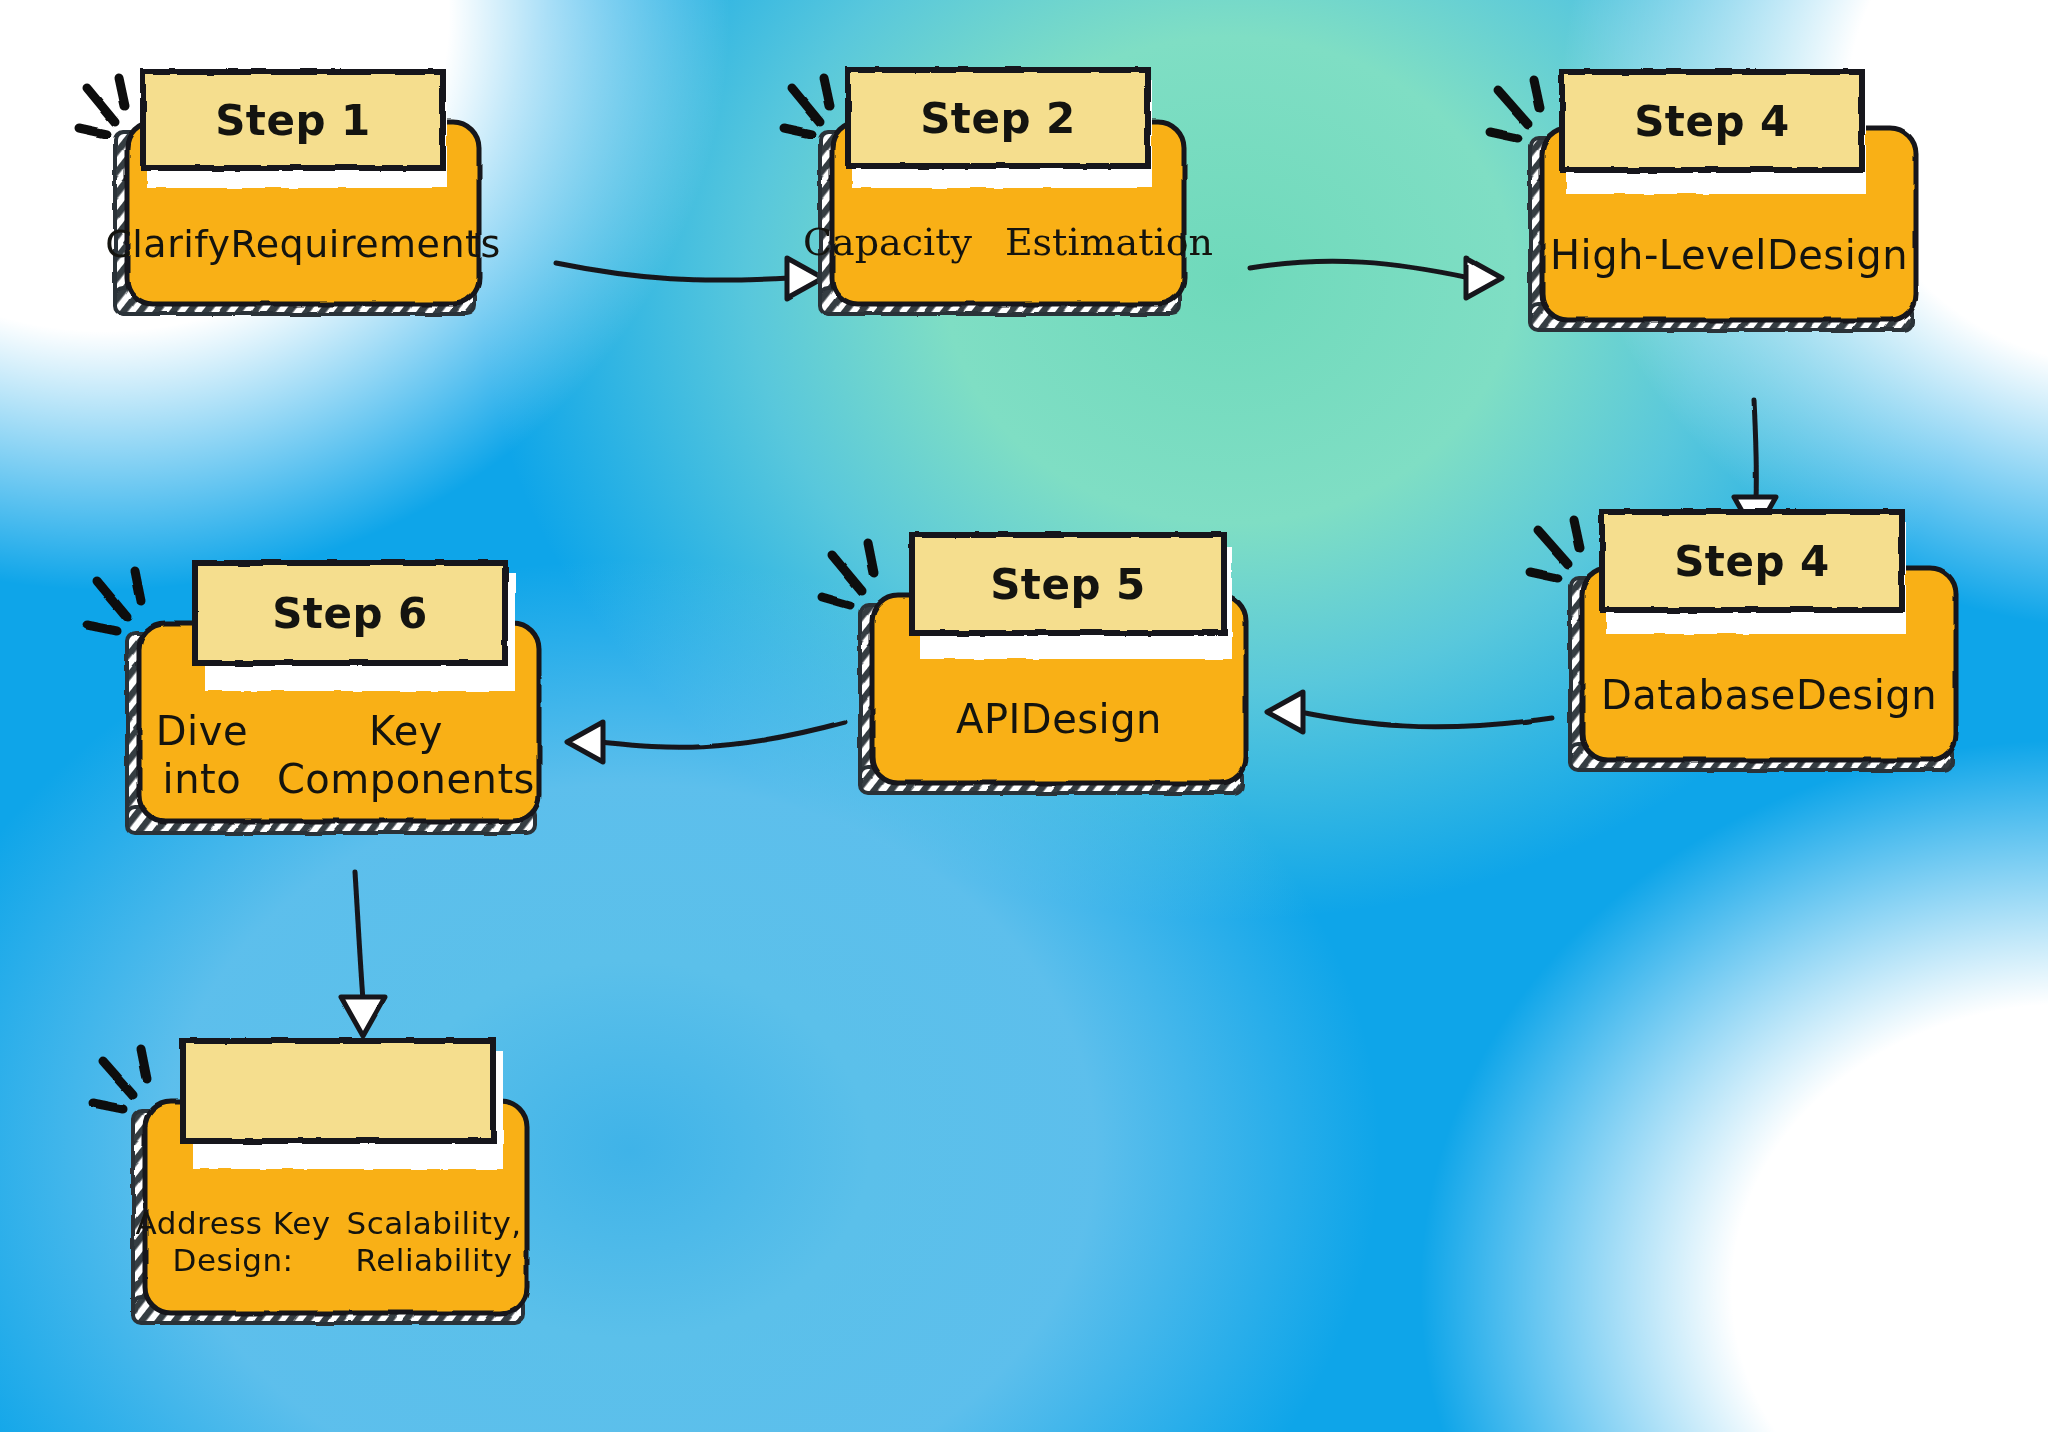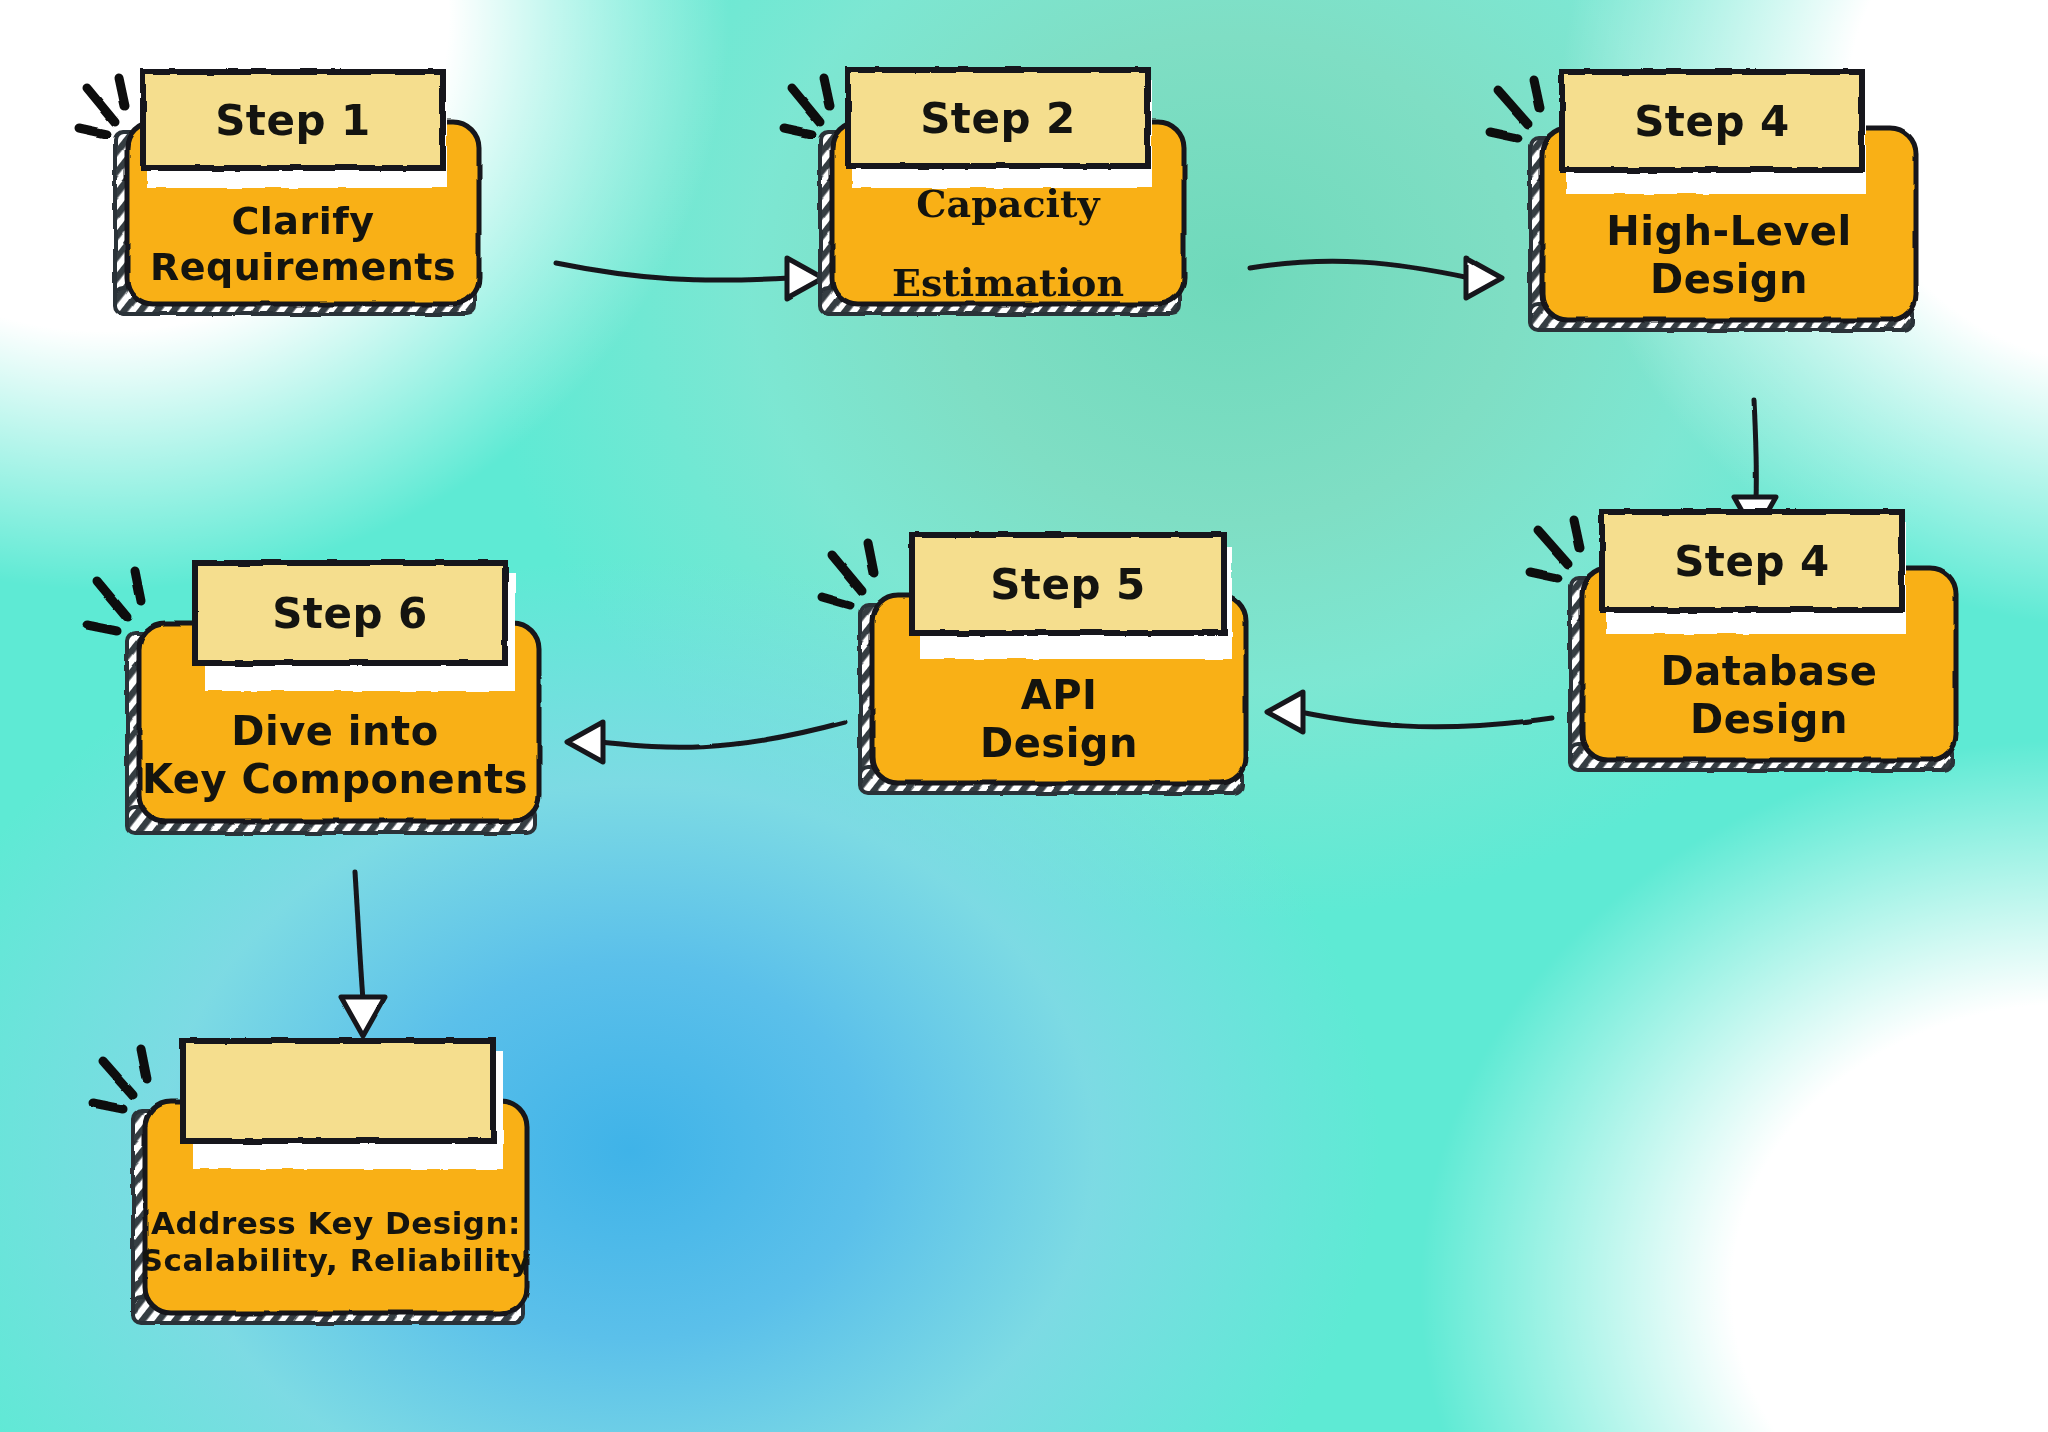--- a/index.html
+++ b/index.html
@@ -6,21 +6,21 @@
   body{
     width:2048px;height:1432px;
     font-family:"DejaVu Sans", sans-serif;
     overflow:hidden;
     background:#ffffff;
   }
   #stage{
     position:relative;
     width:2048px;height:1432px;
     overflow:hidden;
-    background:#5eead4;
+    background:#0ea5e9;
   }
   
   .bg-layer{position:absolute;inset:0;}
   .blob{position:absolute;border-radius:50%;}
   .blob-teal{
     left:480px;top:-360px;width:1500px;height:1280px;
     background:radial-gradient(closest-side, #6fd9bb 0%, #7fdec4 38%, rgba(150,228,209,0.55) 64%, rgba(255,255,255,0) 100%);
   }
   .blob-blue{
     left:-120px;top:560px;width:1500px;height:1180px;
@@ -37,25 +37,25 @@
   .blob-white-br{
     left:1420px;top:740px;width:1300px;height:1100px;
     background:radial-gradient(closest-side, #ffffff 0%, #ffffff 52%, rgba(255,255,255,0) 100%);
   }
 
   
   .node{position:absolute;}
   .node-svg{position:absolute;left:0;top:0;overflow:visible;}
   .body-text{
     position:absolute;
-    display:flex;flex-direction:column;align-items:center;justify-content:center;
+    display:flex;flex-direction:row;align-items:center;justify-content:center;
     text-align:center;
     color:#14140f;
     font-family:"DejaVu Sans", sans-serif;
-    font-weight:bold;
+    font-weight:normal;
     line-height:1.2;
     letter-spacing:0.5px;
     pointer-events:none;
   }
   .body-text.serif{font-family:"DejaVu Serif", serif;letter-spacing:0px;}
   .chip-text{
     position:absolute;
     display:flex;align-items:center;justify-content:center;
     color:#141410;
     font-family:"DejaVu Sans", sans-serif;

